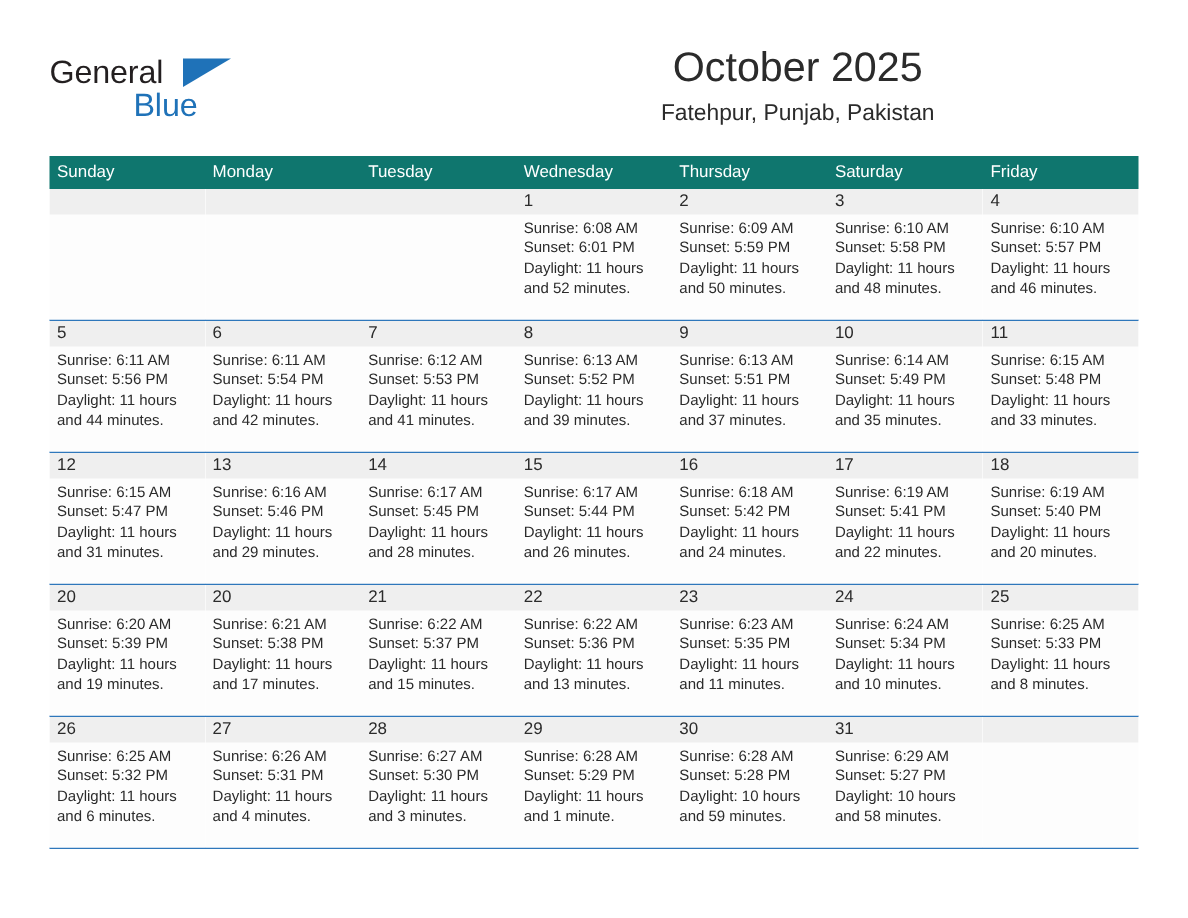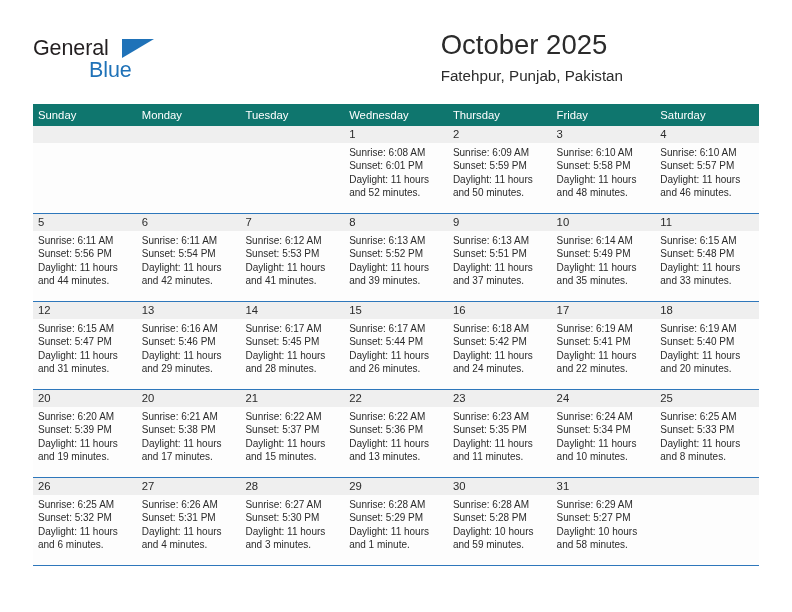--- a/index.html
+++ b/index.html
@@ -61,21 +61,21 @@
     font-size: 21.5px;
     letter-spacing: -0.1px;
     color: #1f72b8;
     font-family: "Liberation Sans", sans-serif;
   }
 
   .titles {
     position: absolute;
     right: 0;
     top: 0;
-    text-align: left;
+    text-align: center;
   }
   .cal-title {
     font-size: 27.5px;
     color: #2b2b2b;
     line-height: 34px;
     white-space: nowrap;
     font-weight: normal;
   }
   .cal-sub {
     font-size: 15.2px;
@@ -167,22 +167,22 @@
 
   </div>
 
   <div class="calendar">
     <div class="dow-row" id="dow-row">
         <div class="dow">Sunday</div>
         <div class="dow">Monday</div>
         <div class="dow">Tuesday</div>
         <div class="dow">Wednesday</div>
         <div class="dow">Thursday</div>
+        <div class="dow">Saturday</div>
         <div class="dow">Friday</div>
-        <div class="dow">Saturday</div>
       </div>
     <div id="weeks-container">
         <div class="week">
           <div class="cell empty">
             <div class="cell-num"></div>
             <div class="cell-body"></div>
           </div>
           <div class="cell empty">
             <div class="cell-num"></div>
             <div class="cell-body"></div>

